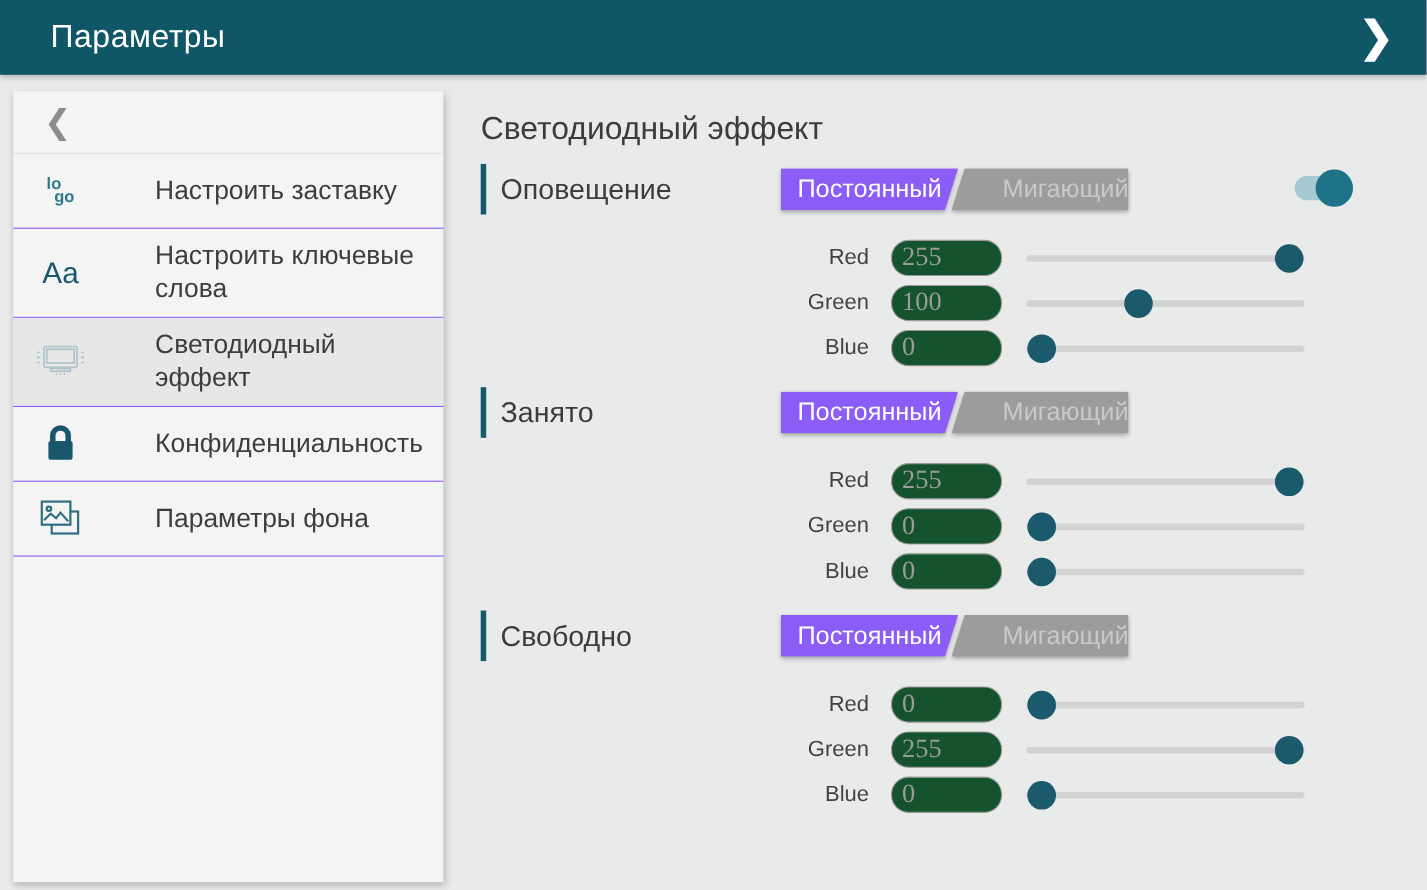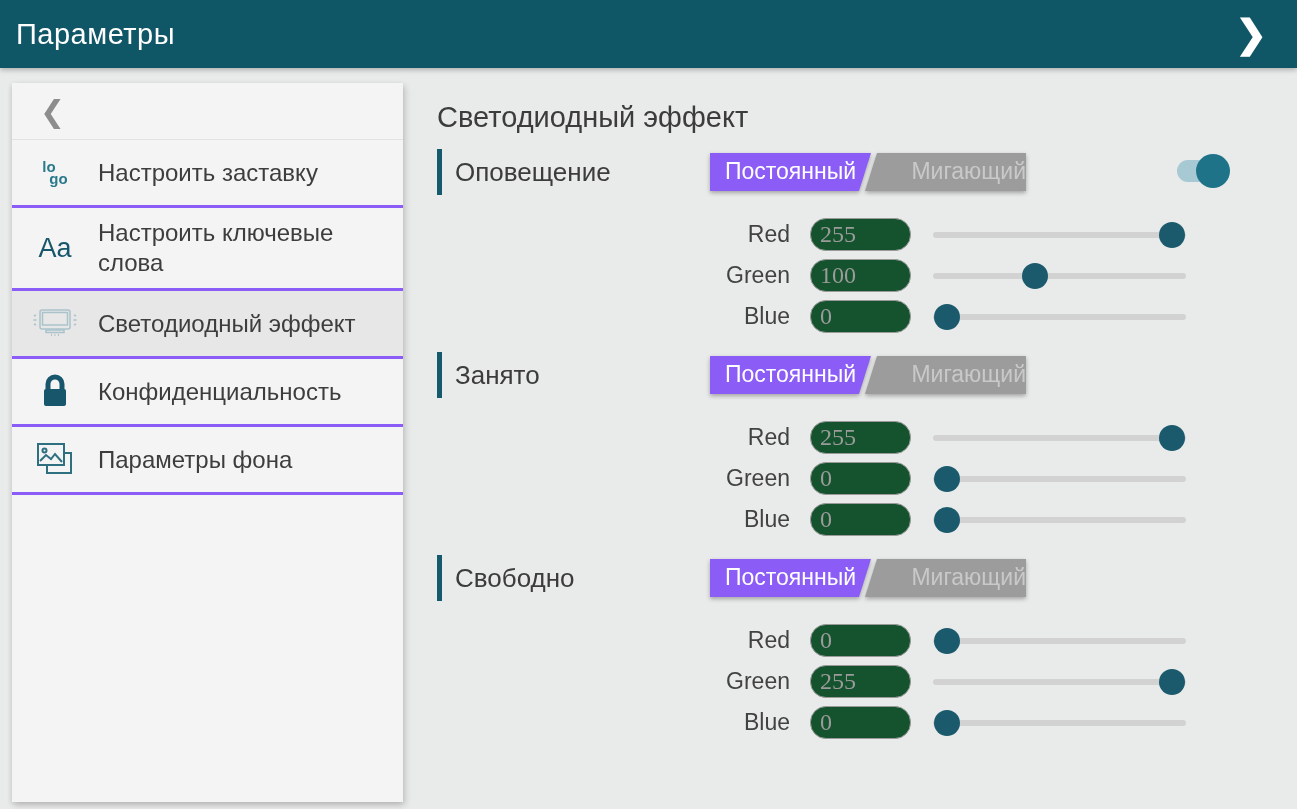--- a/index.html
+++ b/index.html
@@ -5,38 +5,38 @@
   * { margin:0; padding:0; box-sizing:border-box; }
   html,body { width:1297px; height:809px; overflow:hidden; }
   body {
     font-family:"Liberation Sans","DejaVu Sans",sans-serif;
     background:#e9eaea; color:#3c3c3c; position:relative;
   }
 
   
   .app-header {
     height:68px; background:#0f5666; display:flex; align-items:center;
-    justify-content:space-between; padding:0 22px 0 16px;
+    justify-content:space-between; padding:0 22px 0 46px;
     box-shadow:0 2px 5px rgba(0,0,0,.25); position:relative; z-index:5;
   }
   .app-header h1 { color:#fff; font-size:29px; font-weight:400; letter-spacing:.5px; }
   .fwd-btn { background:none; border:none; color:#fff; font-size:38px; font-weight:bold;
     cursor:pointer; line-height:1; padding:4px 8px; }
 
   
   .sidebar {
     position:absolute; left:12px; top:83px; width:391px; height:719px;
     background:#f4f4f4; box-shadow:2px 3px 7px rgba(0,0,0,.18), -1px 2px 5px rgba(0,0,0,.08);
   }
   .back-row { height:57px; display:flex; align-items:center; padding-left:28px;
     border-bottom:1px solid #e2e2e2; cursor:pointer; }
   .back-chevron { color:#8d8d8d; font-size:30px; font-weight:bold; }
   .side-item {
     display:flex; align-items:center; min-height:68px; padding:10px 14px 10px 0;
-    border-bottom:3px solid #8b5cf6; cursor:pointer;
+    border-bottom:1px solid #8b5cf6; cursor:pointer;gap:43px;
   }
   .side-item.selected { background:#e7e7e7; }
   .icon-cell { width:86px; flex:0 0 86px; display:flex; justify-content:center; align-items:center; }
   .side-label { font-size:24px; color:#3d3d3d; max-width:262px; line-height:1.25; }
 
   .logo-glyph { color:#2b7a8c; font-weight:bold; font-size:15px; line-height:12px; }
   .logo-glyph div:last-child { margin-left:7px; }
   .aa-glyph { color:#17566b; font-weight:normal; font-size:27px; }
 
   
@@ -55,21 +55,21 @@
   .seg-off { flex:1 1 50%; background:#9c9c9c; color:#c9c9c9; margin-left:-6px;
     clip-path:polygon(12px 0, 100% 0, 100% 100%, 0 100%);text-align:right; }
 
   .switch { position:absolute; left:740px; top:11px; width:46px; height:22px;
     border-radius:11px; background:#a7c9d4; cursor:pointer; }
   .switch .knob { position:absolute; right:-7px; top:-6px; width:34px; height:34px;
     border-radius:50%; background:#1f7389; }
 
   .rows { }
   .ch-row { display:flex; align-items:center; height:41px; }
-  .ch-label { width:353px; text-align:right; font-size:23px; color:#424242; }
+  .ch-label { width:353px; text-align:right; font-size:20px; color:#424242; }
   .ch-input { margin-left:20px; width:101px; height:33px; border:1.5px solid #9a9a9a;
     border-radius:16px; background:#14532d; color:#9b9b9b; font-size:24px; font-family:Liberation Serif, serif;
     padding:0 9px; }
   .slider { position:relative; margin-left:22px; width:253px; height:41px; cursor:pointer; }
   .slider .track { position:absolute; left:0; right:0; top:50%; margin-top:-3px; height:6px;
     background:#d2d2d2; border-radius:3px; }
   .slider .thumb { position:absolute; top:50%; width:26px; height:26px; margin-top:-13px;
     border-radius:50%; background:#1b5a6d; transform:translateX(-50%); }
 </style>
 </head>

